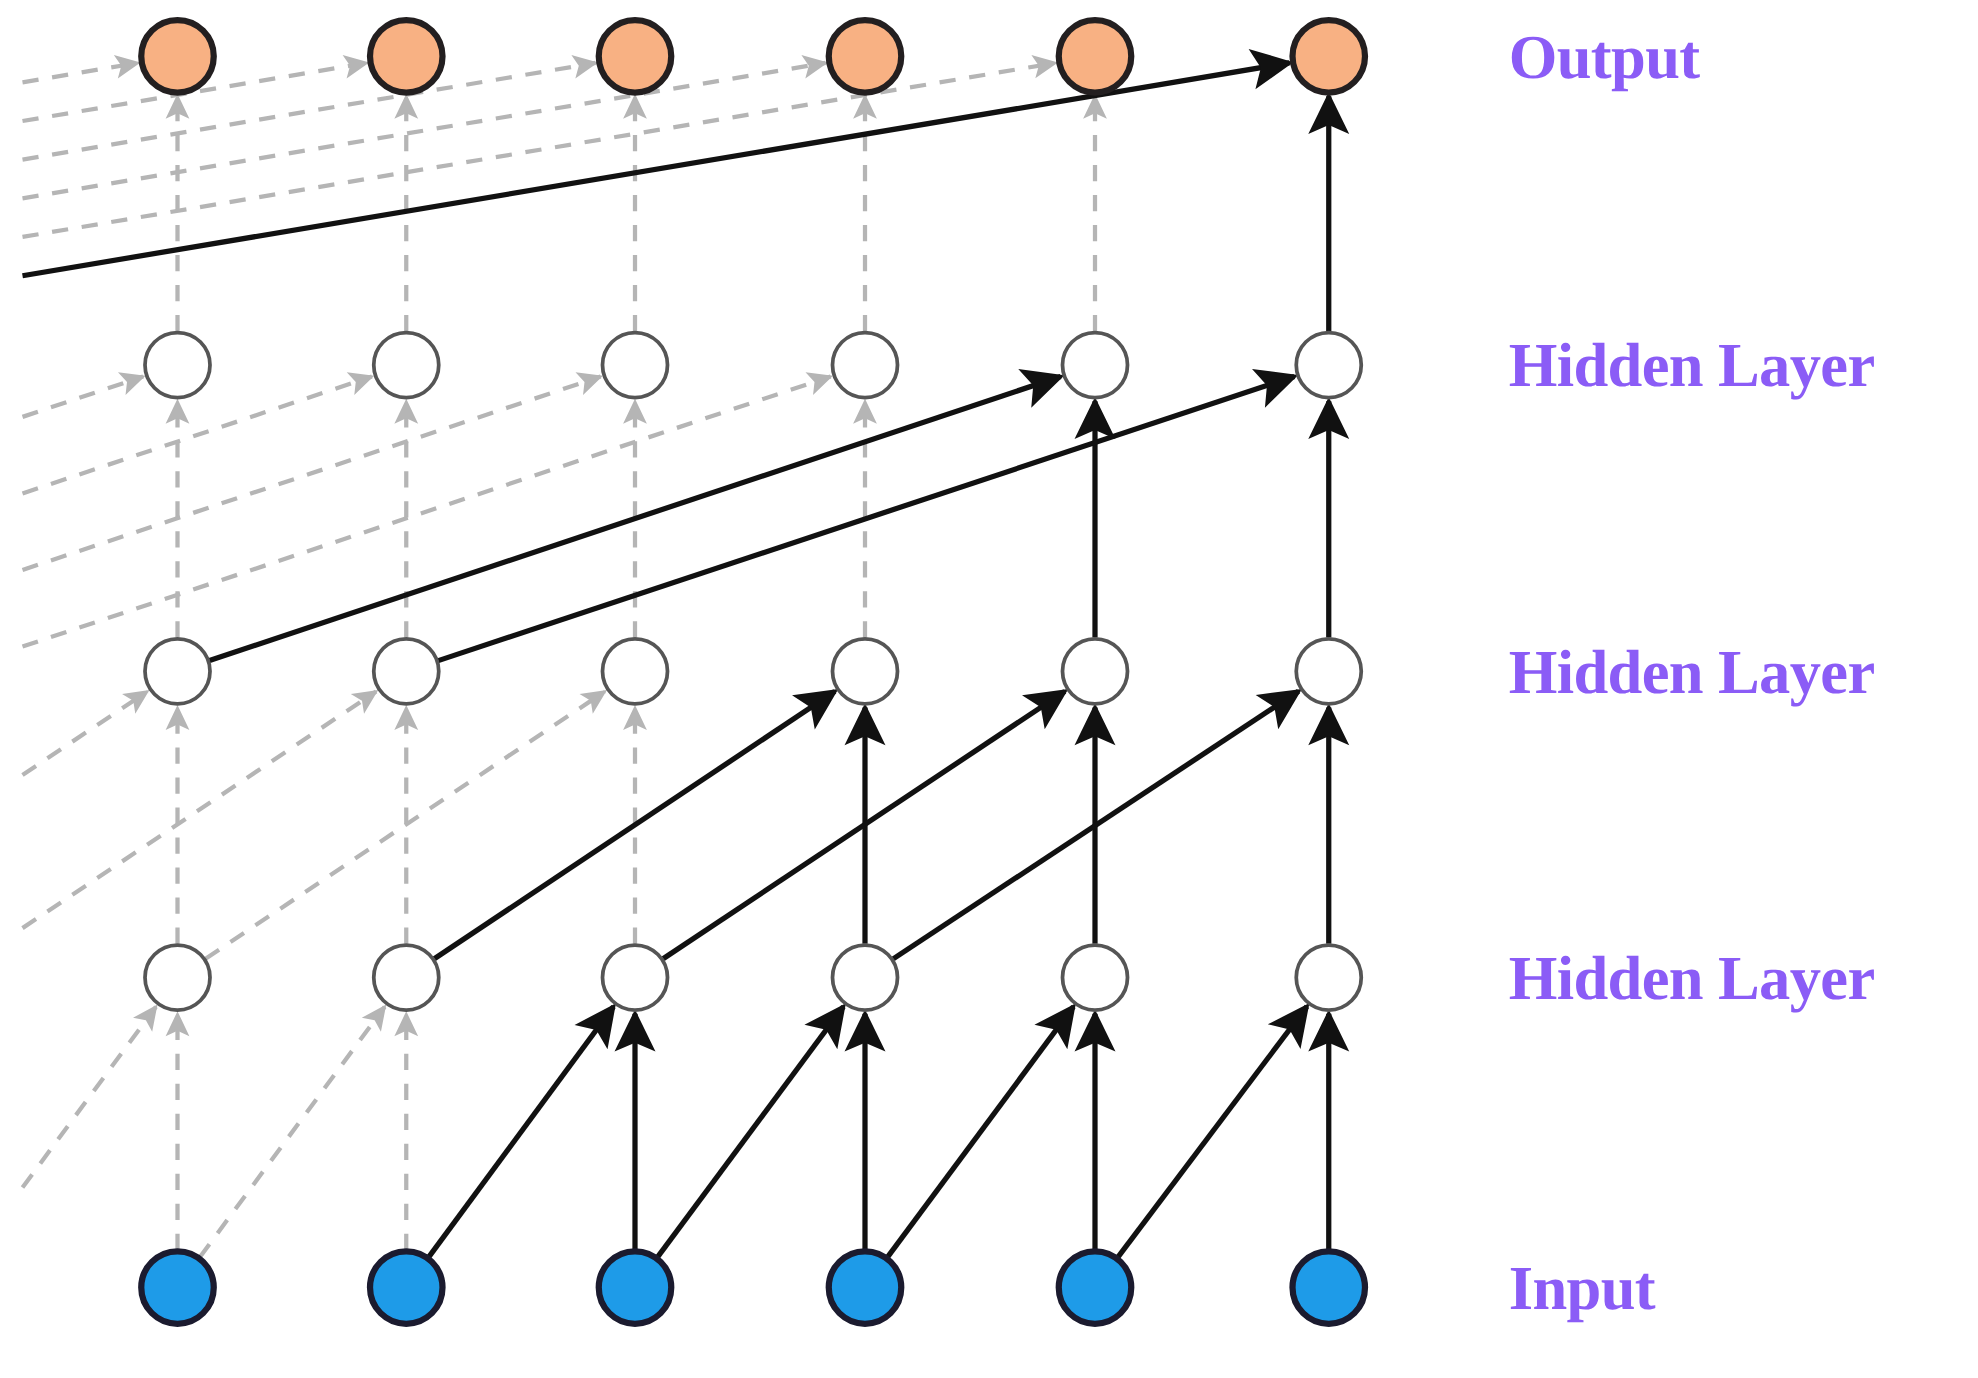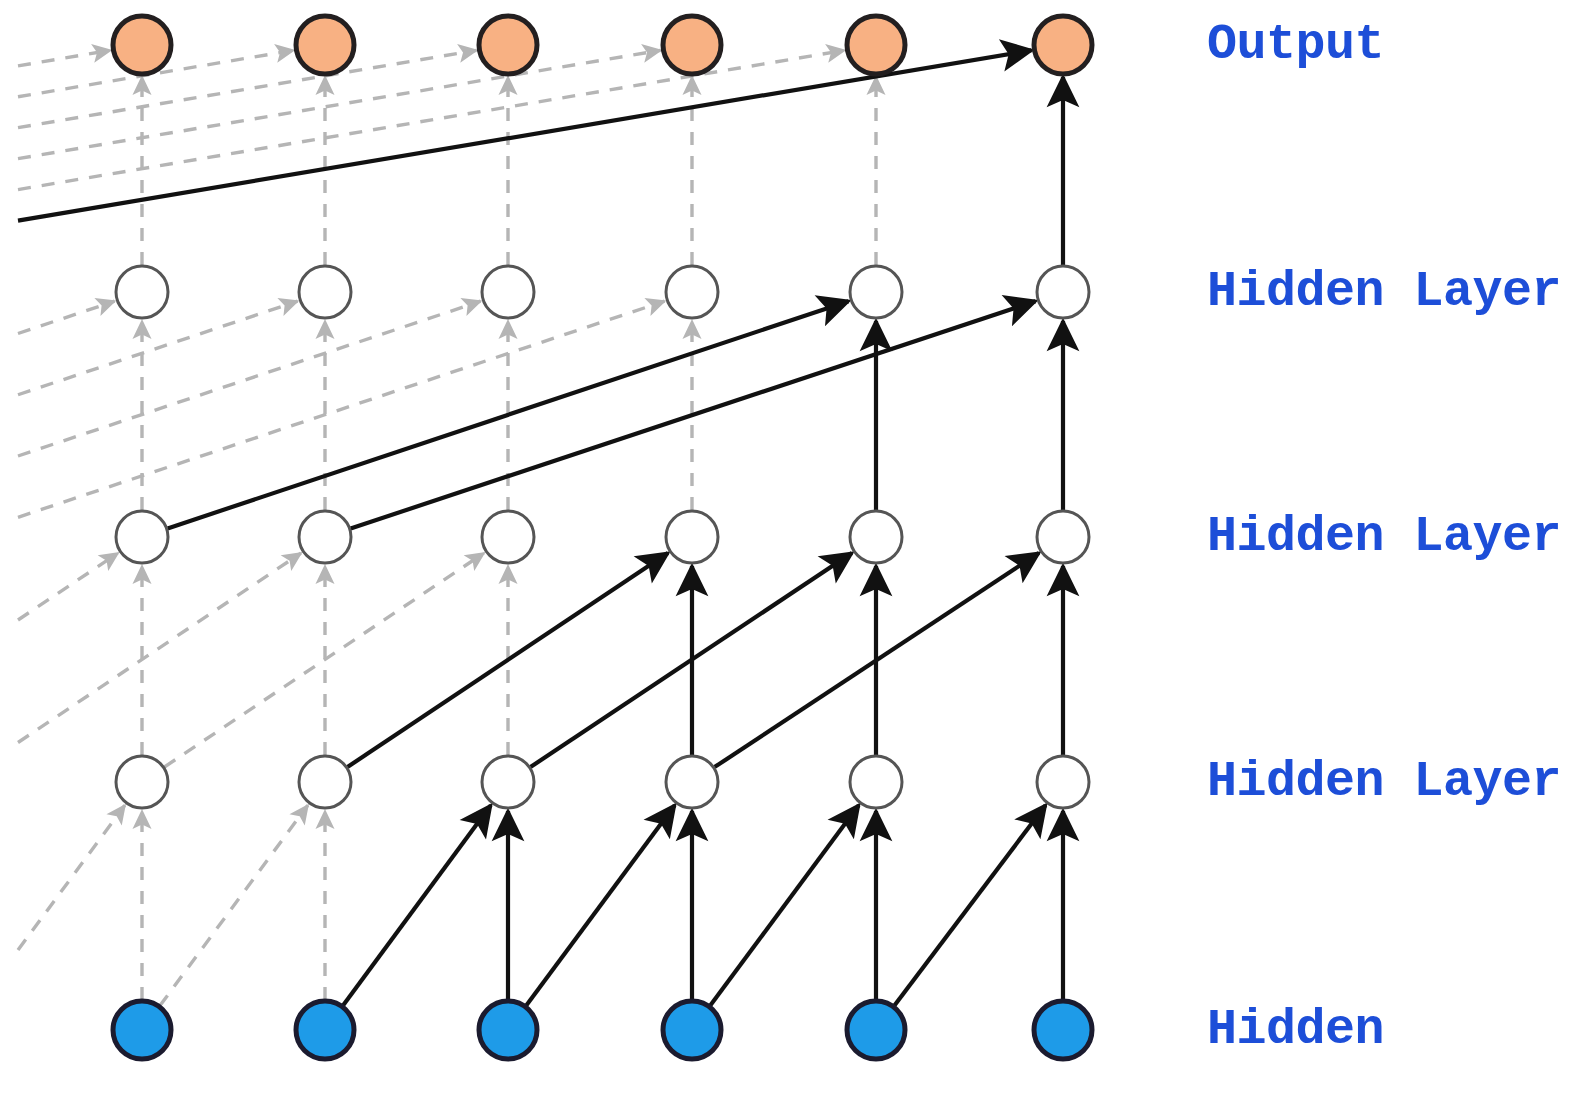--- a/index.html
+++ b/index.html
@@ -21,25 +21,25 @@
   #net-svg {
     position: absolute;
     left: 0;
     top: 0;
     width: 1582px;
     height: 1102px;
     display: block;
   }
   .row-label {
     position: absolute;
-    font-family: Liberation Mono, monospace;
+    font-family: Liberation Serif, serif;
     font-weight: bold;
     font-size: 50px;
     line-height: 1;
-    color: #1d4ed8;
+    color: #8b5cf6;
     white-space: nowrap;
     letter-spacing: -0.5px;
     transform: translateY(-50%);
   }
 </style>
 </head>
 <body>
 
 <div id="stage">
   <svg id="net-svg" viewBox="0 0 1582 1102">
@@ -134,14 +134,14 @@
         <circle cx="692" cy="1030" r="29" fill="#1E9BE8" stroke="#1B1B2F" stroke-width="5"></circle>
         <circle cx="876" cy="1030" r="29" fill="#1E9BE8" stroke="#1B1B2F" stroke-width="5"></circle>
         <circle cx="1063" cy="1030" r="29" fill="#1E9BE8" stroke="#1B1B2F" stroke-width="5"></circle>
       </g>
   </svg>
 
   <div class="row-label" style="left:1207px; top:45px;">Output</div>
   <div class="row-label" style="left:1207px; top:292px;">Hidden Layer</div>
   <div class="row-label" style="left:1207px; top:537px;">Hidden Layer</div>
   <div class="row-label" style="left:1207px; top:782px;">Hidden Layer</div>
-  <div class="row-label" style="left:1207px; top:1030px;">Hidden</div>
+  <div class="row-label" style="left:1207px; top:1030px;">Input</div>
 </div>
 
 </body></html>

